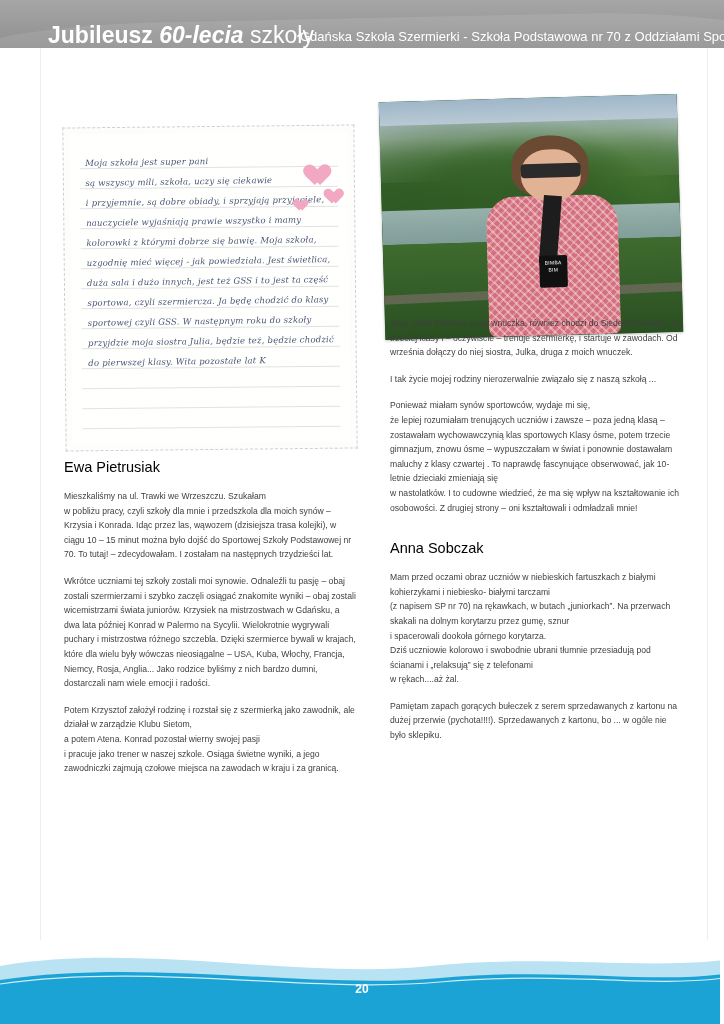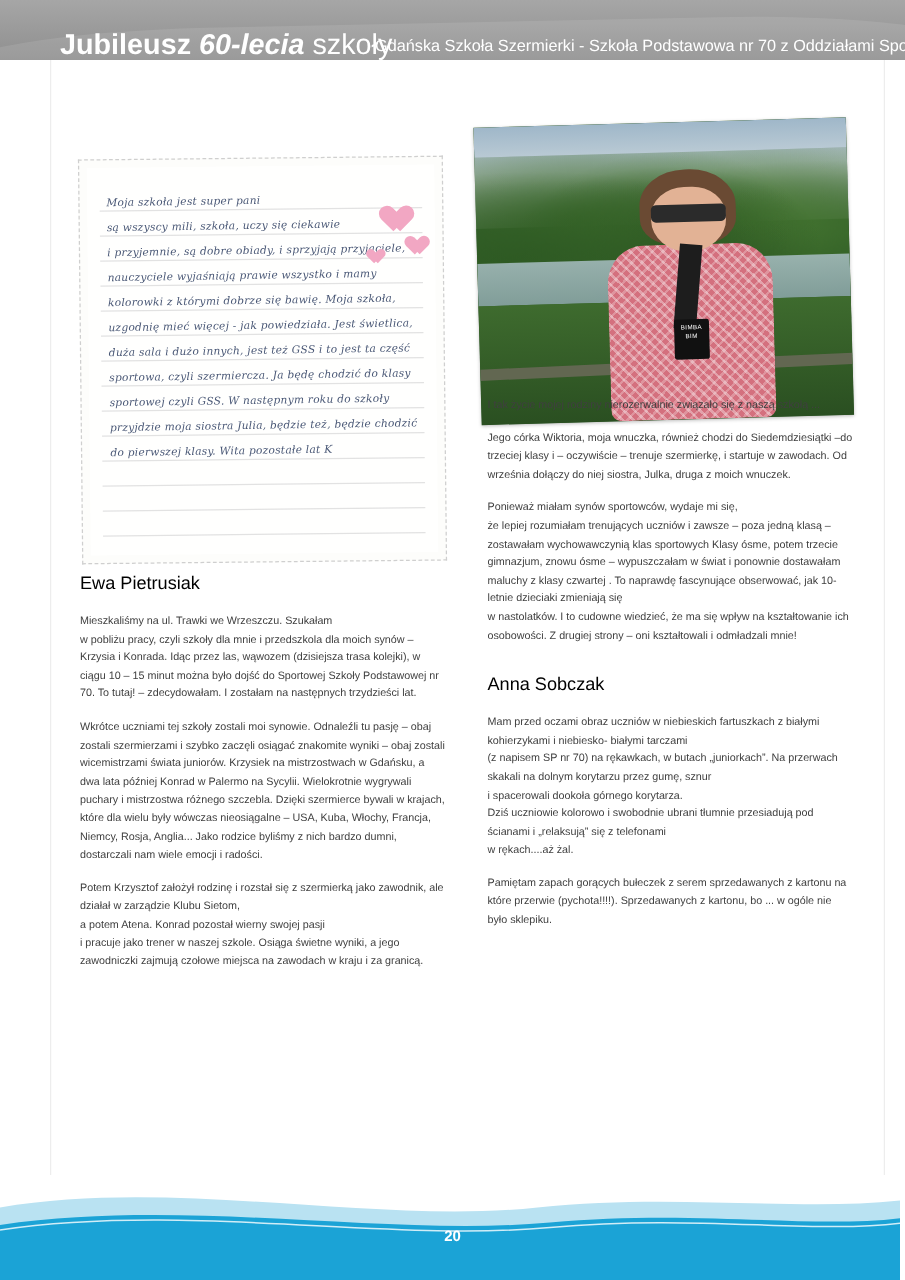--- a/index.html
+++ b/index.html
@@ -326,33 +326,33 @@
     <h2 class="person-name">Ewa Pietrusiak</h2>
     <p class="para">Mieszkaliśmy na ul. Trawki we Wrzeszczu. Szukałam
 w pobliżu pracy, czyli szkoły  dla mnie i przedszkola dla moich synów – Krzysia i Konrada. Idąc przez las, wąwozem (dzisiejsza trasa kolejki), w ciągu 10 – 15 minut można było dojść do Sportowej Szkoły Podstawowej  nr  70. To tutaj! – zdecydowałam. I zostałam na następnych trzydzieści lat.</p>
     <p class="para">Wkrótce uczniami tej szkoły zostali moi synowie. Odnaleźli tu pasję – obaj zostali szermierzami i szybko zaczęli osiągać znakomite wyniki – obaj zostali wicemistrzami świata juniorów. Krzysiek na mistrzostwach w Gdańsku, a dwa lata później Konrad w Palermo na  Sycylii. Wielokrotnie wygrywali puchary i mistrzostwa różnego szczebla. Dzięki szermierce bywali w krajach, które dla wielu były wówczas nieosiągalne – USA, Kuba, Włochy, Francja, Niemcy, Rosja, Anglia... Jako rodzice byliśmy z nich bardzo dumni, dostarczali nam wiele emocji i radości.</p>
     <p class="para">Potem Krzysztof założył rodzinę i rozstał się z szermierką jako zawodnik, ale działał w  zarządzie Klubu Sietom,
 a potem Atena. Konrad pozostał wierny swojej pasji
 i pracuje jako trener w naszej szkole. Osiąga świetne wyniki, a jego zawodniczki zajmują czołowe miejsca na zawodach w kraju i za granicą.</p>
   </div>
 
   <div class="col col-right">
+    <p class="para">Jego córka Wiktoria, moja wnuczka, również chodzi do Siedemdziesiątki –do trzeciej klasy i – oczywiście – trenuje szermierkę, i startuje w zawodach. Od września dołączy do niej siostra, Julka, druga z moich wnuczek.</p>
     <p class="para">I tak życie mojej rodziny nierozerwalnie związało się z naszą szkołą ...</p>
-    <p class="para">Jego córka Wiktoria, moja wnuczka, również chodzi do Siedemdziesiątki –do trzeciej klasy i – oczywiście – trenuje szermierkę, i startuje w zawodach. Od września dołączy do niej siostra, Julka, druga z moich wnuczek.</p>
     <p class="para">Ponieważ miałam synów sportowców, wydaje mi się,
 że lepiej rozumiałam trenujących uczniów i zawsze – poza jedną klasą – zostawałam wychowawczynią klas sportowych  Klasy ósme, potem trzecie gimnazjum, znowu ósme – wypuszczałam w świat i ponownie dostawałam maluchy z klasy czwartej . To naprawdę  fascynujące obserwować, jak 10- letnie dzieciaki zmieniają się
 w nastolatków. I to cudowne wiedzieć, że ma się wpływ na kształtowanie ich osobowości. Z drugiej strony – oni kształtowali i odmładzali mnie!</p>
     <div class="spacer-1"></div>
     <h2 class="person-name">Anna Sobczak</h2>
     <p class="para">Mam przed oczami obraz uczniów w niebieskich fartuszkach z białymi kohierzykami i niebiesko- białymi tarczami
 (z napisem SP nr 70) na rękawkach, w butach „juniorkach”. Na przerwach skakali na dolnym korytarzu przez gumę, sznur
 i  spacerowali dookoła górnego korytarza.
  Dziś uczniowie kolorowo i swobodnie ubrani tłumnie przesiadują pod ścianami i „relaksują” się z telefonami
 w rękach....aż żal.</p>
-    <p class="para">Pamiętam zapach gorących bułeczek z serem sprzedawanych z kartonu na które przerwie (pychota!!!!). Sprzedawanych z kartonu, bo ... w ogóle nie było sklepiku.</p>
+    <p class="para">Pamiętam zapach gorących bułeczek z serem sprzedawanych z kartonu na dużej przerwie (pychota!!!!). Sprzedawanych z kartonu, bo ... w ogóle nie było sklepiku.</p>
   </div>
 
 </div>
 
 <div class="footer">
   <svg width="724" height="84" viewBox="0 0 724 84">
     <path d="M0,26 C140,2 300,40 430,26 C540,14 640,30 724,20 L724,84 L0,84 Z" fill="#b9e2f2"></path>
     <path d="M0,40 C150,18 310,50 440,38 C560,27 650,44 724,34 L724,84 L0,84 Z" fill="#1ba3d6"></path>
     <path d="M0,44 C150,22 310,54 440,42 C560,31 650,48 724,38" fill="none" stroke="#ffffff" stroke-width="1.2" opacity="0.8"></path>
   </svg>

